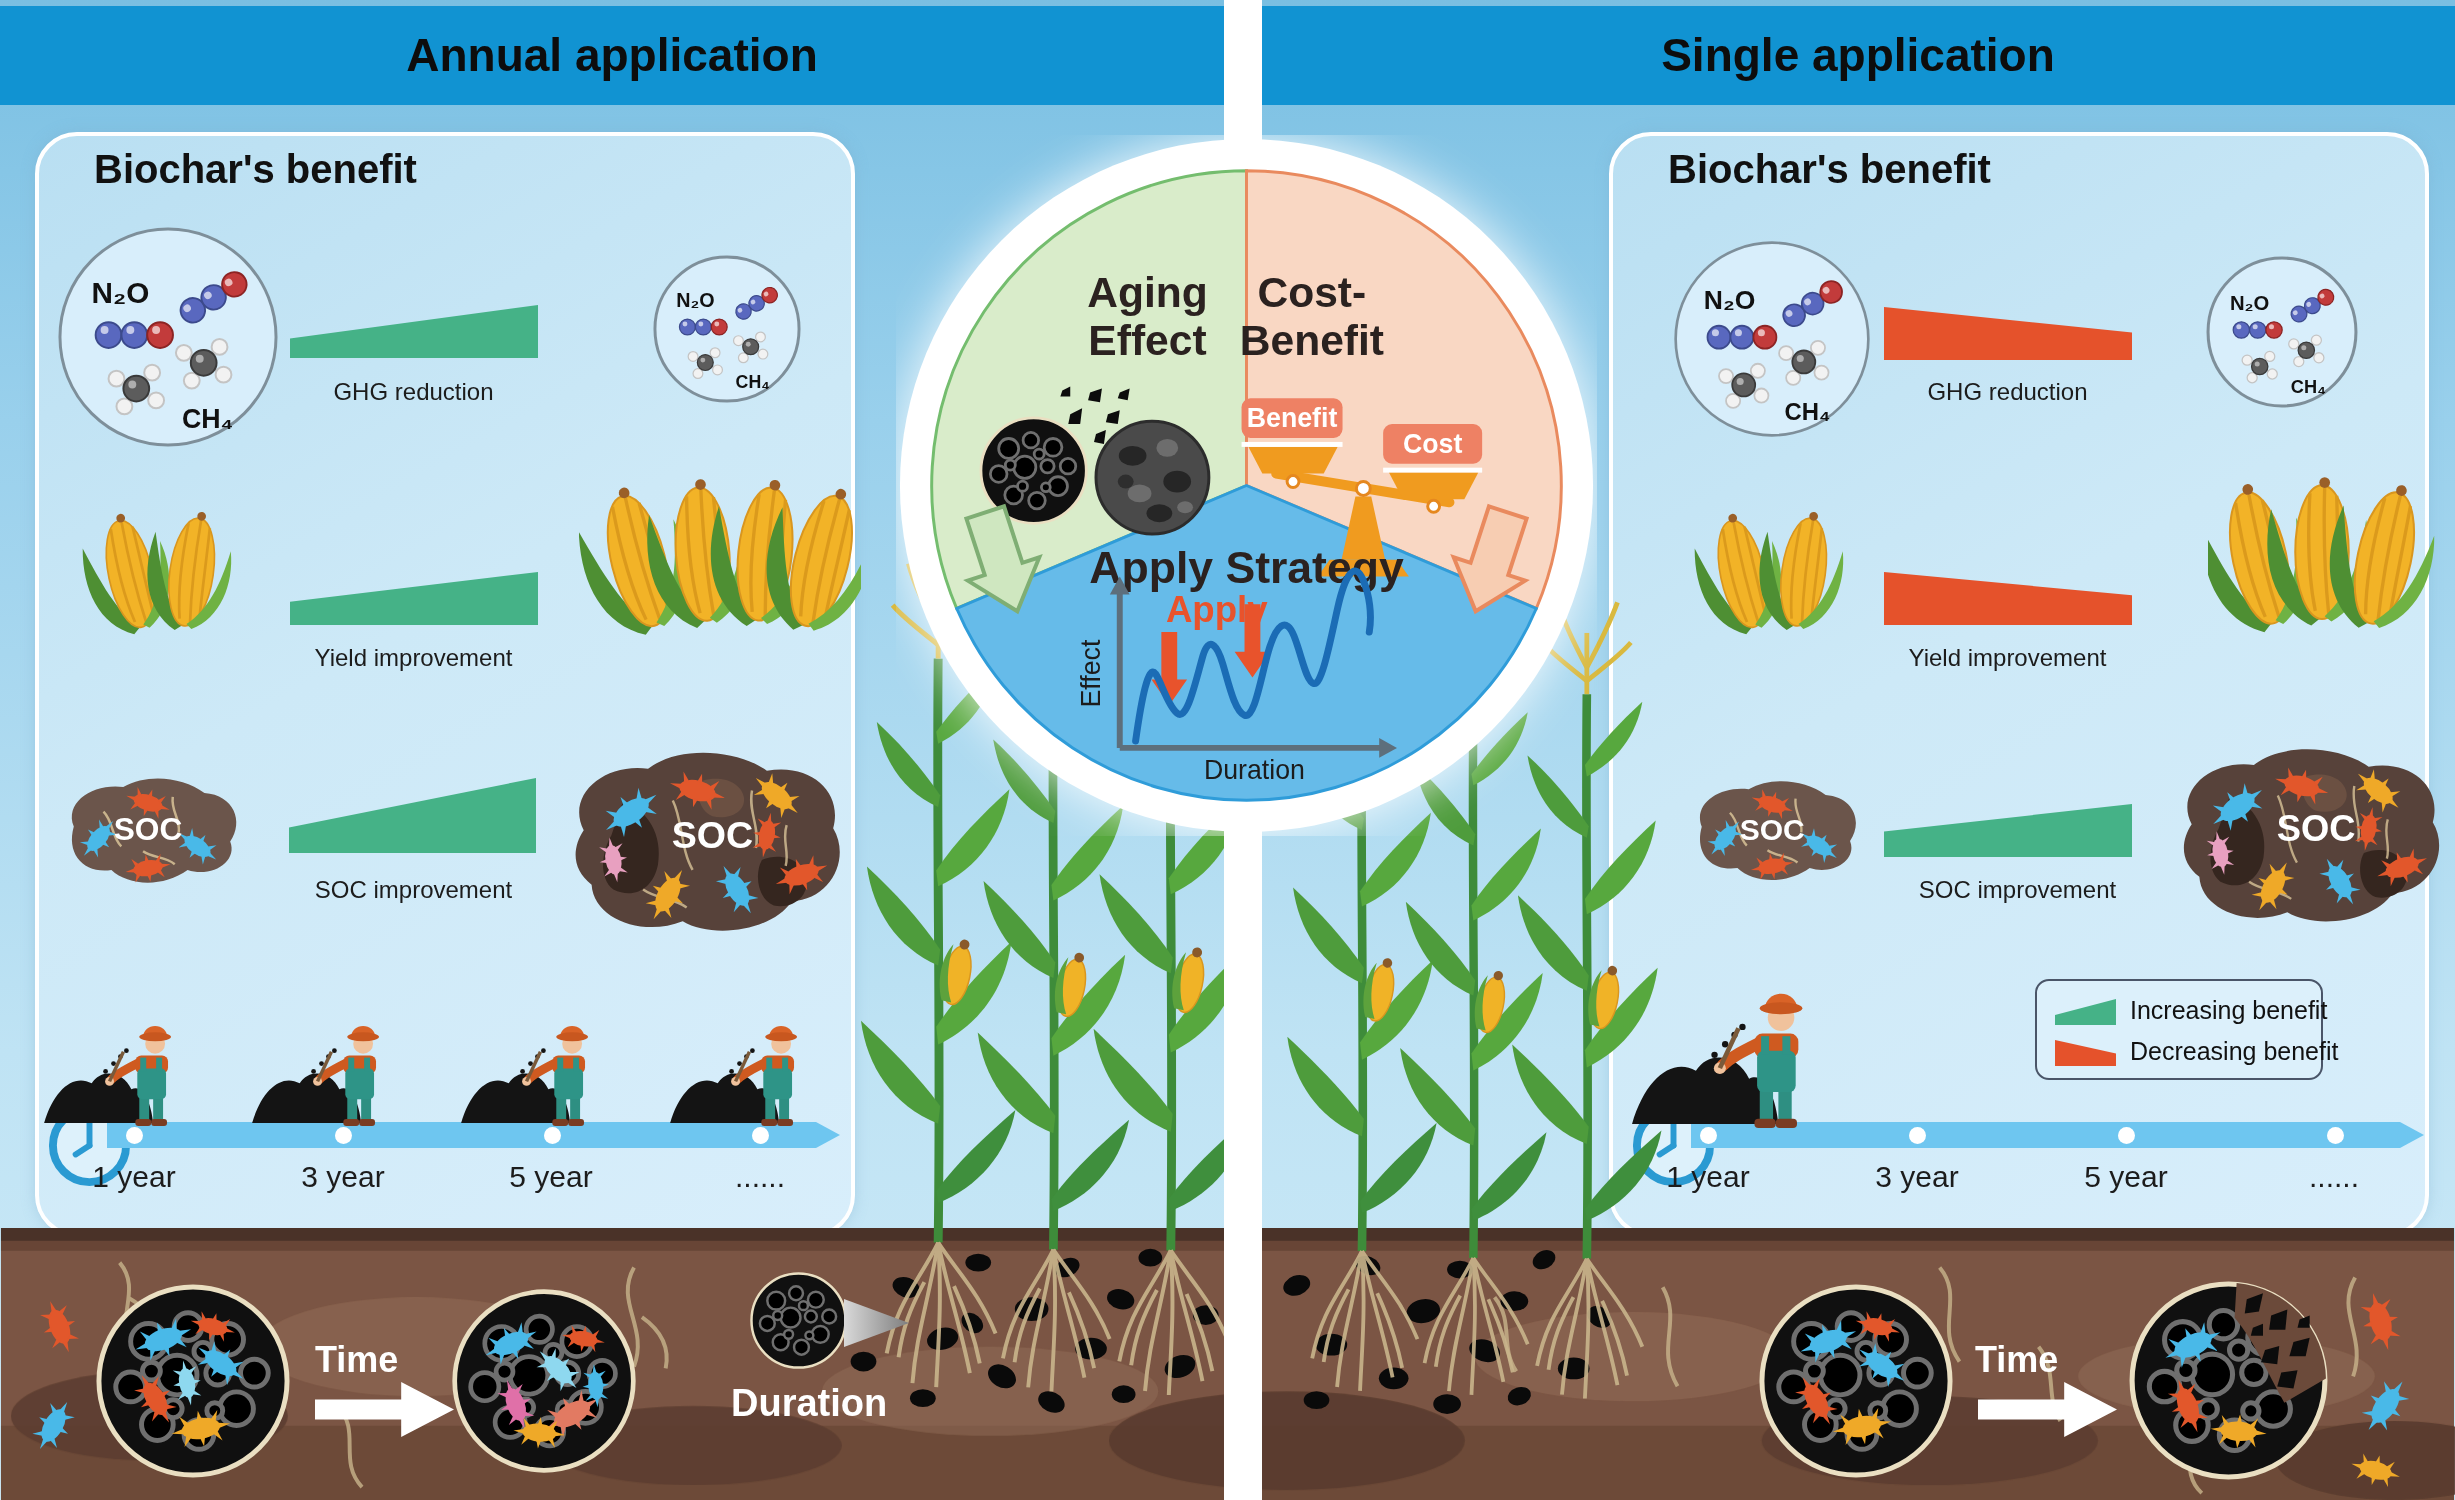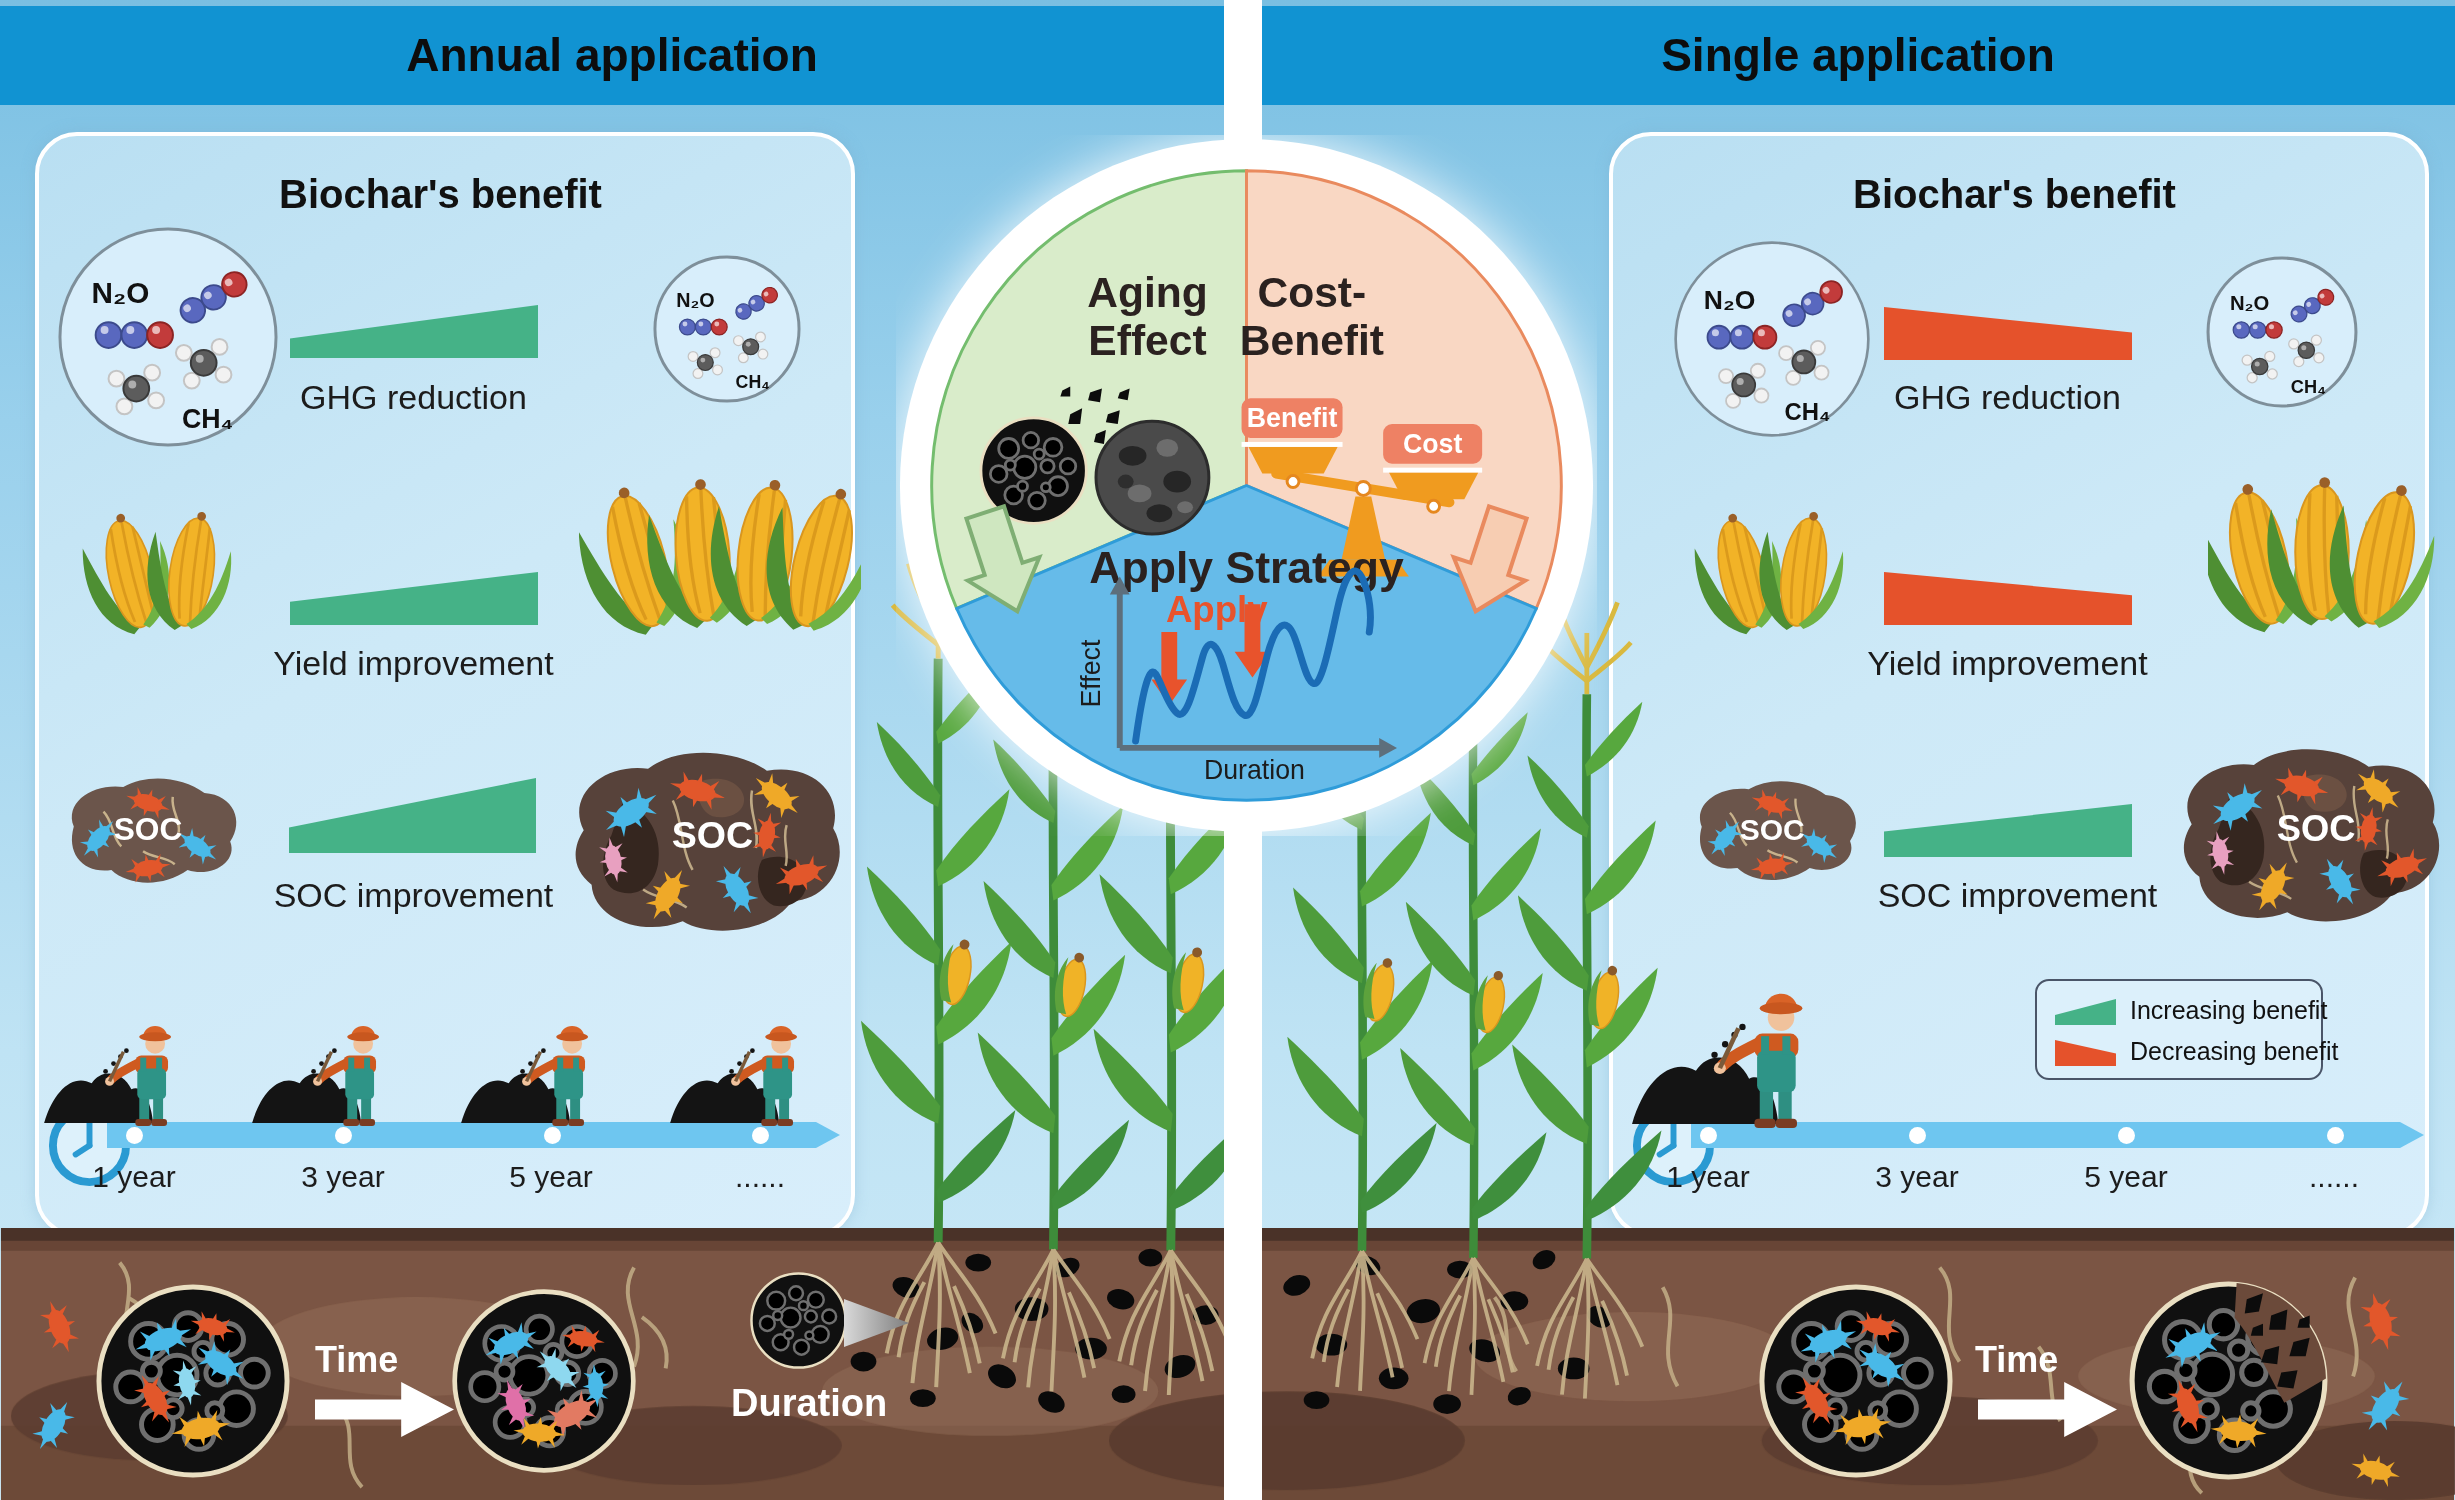--- a/index.html
+++ b/index.html
@@ -4,22 +4,22 @@
 <style>
   html,body{margin:0;padding:0;background:#e8eef2;}
   .poster{position:relative;width:2455px;height:1501px;overflow:hidden;
           font-family:"Liberation Sans","DejaVu Sans",sans-serif;background:linear-gradient(180deg,#79bfe2 0%,#99d0ec 28%,#bfe3f4 70%,#cdeaf8 100%);}
   .abs{position:absolute;}
   .hdr-band{position:absolute;left:0;top:6px;width:2455px;height:99px;background:#1193d2;}
   .hdr-title{position:absolute;top:6px;height:99px;line-height:99px;text-align:center;
              font-size:46px;font-weight:bold;color:#0d0d0d;}
   .panel{position:absolute;top:132px;width:812px;height:1097px;border:4px solid #ffffff;border-radius:42px;
          background:linear-gradient(150deg,#b9dff2 0%,#cde9f7 45%,#d8eefb 100%);box-shadow:0 0 14px rgba(120,170,200,.35);}
-  .panel-title{position:absolute;top:172px;width:693px;text-align:center;font-size:40px;font-weight:bold;color:#111;}
-  .row-label{position:absolute;text-align:center;font-size:34px;color:#1c1c1c;}
+  .panel-title{position:absolute;top:147px;width:693px;text-align:left;font-size:40px;font-weight:bold;color:#111;}
+  .row-label{position:absolute;text-align:center;font-size:24px;color:#1c1c1c;}
   .wedge{position:absolute;}
   .year-label{position:absolute;text-align:center;font-size:30px;color:#1c1c1c;width:198px;}
   .tl-band{position:absolute;height:26px;background:#6ec6f0;
            clip-path:polygon(0 0,calc(100% - 24px) 0,100% 50%,calc(100% - 24px) 100%,0 100%);}
   .tl-dot{position:absolute;width:17px;height:17px;border-radius:50%;background:#fff;}
   .legend{position:absolute;left:2035px;top:979px;width:284px;height:97px;background:#dcf0fb;border:2px solid #4a5568;border-radius:14px;}
   .legend-row{position:absolute;left:18px;height:30px;display:flex;align-items:flex-end;gap:14px;}
   .legend-label{font-size:25px;color:#111;white-space:nowrap;}
   .legend-swatch{width:61px;height:26px;flex:0 0 61px;}
   .divider{position:absolute;left:1224px;top:0;width:38px;height:1501px;background:#ffffff;}

